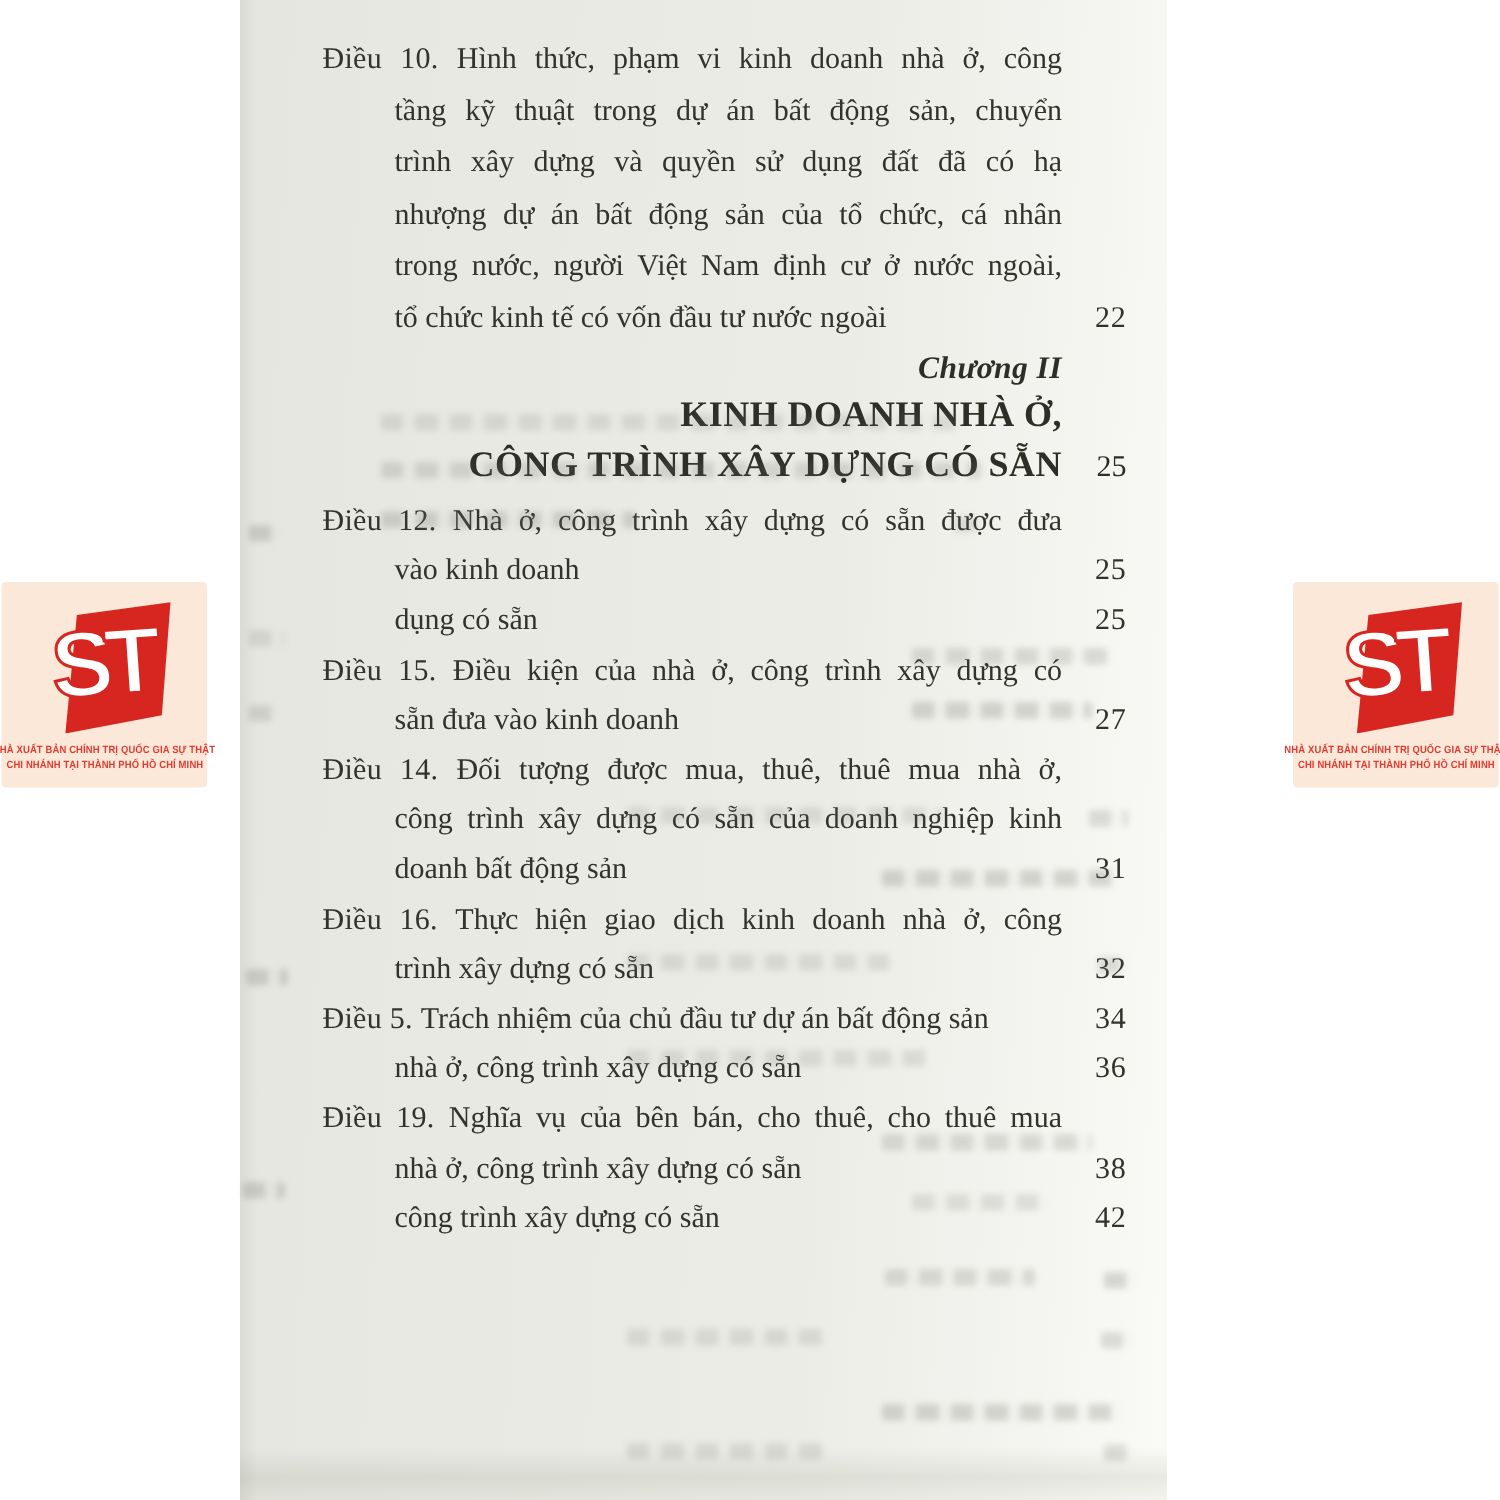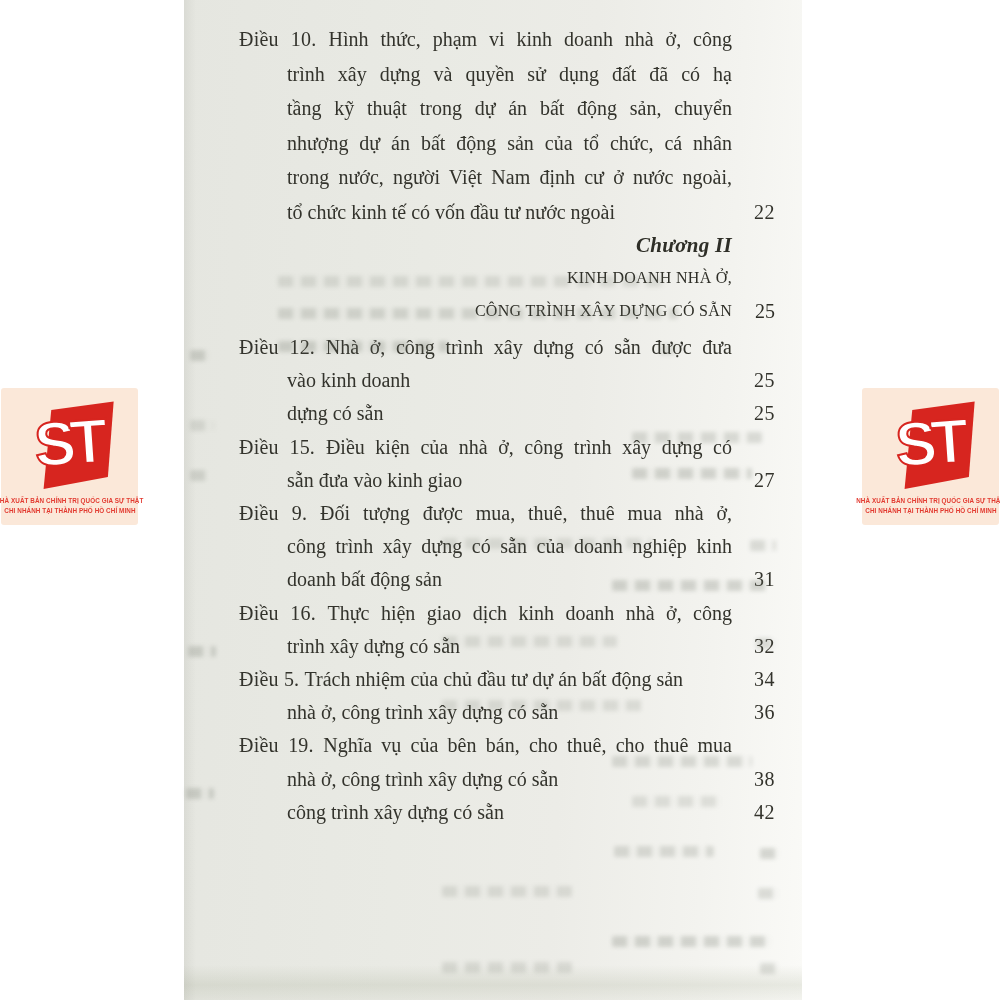--- a/index.html
+++ b/index.html
@@ -1,41 +1,41 @@
 <!DOCTYPE html>
 <html><head>
 <meta charset="utf-8">
 <style>
   html,body{margin:0;padding:0;}
   body{background:#ffffff;font-family:"Liberation Serif","DejaVu Serif",serif;}
   #stage{position:relative;width:1000px;height:1000px;background:#ffffff;overflow:hidden;}
 
   
   .photo{
-    position:absolute;left:184px;top:0;width:618px;height:1000px;
+    position:absolute;left:160px;top:0;width:618px;height:1000px;
     background:
       linear-gradient(180deg, rgba(120,130,95,0) 96.5%, rgba(120,130,95,.14) 98.5%, rgba(120,130,95,.05) 100%),
       linear-gradient(93deg,#e5e6e0 0%,#e9eae4 38%,#ecece7 62%,#f3f3ef 84%,#fafaf7 100%);
   }
   .photo::before{content:"";position:absolute;left:0;top:0;bottom:0;width:12px;
     background:linear-gradient(90deg,rgba(70,70,58,.07),rgba(70,70,58,0));}
 
   
   .toc{position:absolute;left:55px;top:22px;width:536px;color:#33332c;font-size:20px;}
   .line{position:relative;padding-right:43px;white-space:nowrap;}
   .toc-top .line{line-height:34.5px;}
   .toc-bottom .line{line-height:33.2px;}
   .line.fill{white-space:normal;text-align:justify;text-align-last:justify;}
   .line.cont{padding-left:48px;}
   .line .page{position:absolute;right:0;top:0;letter-spacing:.5px;}
   .lab{letter-spacing:.2px;}
 
   .chapter{position:relative;margin:0 0 4px;padding:0 43px 0 20px;text-align:right;color:#2e2e27;}
   .chapter .kicker{font-style:italic;font-weight:bold;font-size:21px;line-height:32px;letter-spacing:.3px;}
-  .chapter .t{font-weight:normal;font-size:16px;line-height:33px;letter-spacing:.3px;}
+  .chapter .t{font-weight:bold;font-size:24px;line-height:33px;letter-spacing:.3px;}
   .chapter .page{position:absolute;right:0;bottom:4px;font-weight:normal;font-size:20px;}
 
   
   .ghost{position:absolute;height:11px;border-radius:2px;filter:blur(2.3px);
     background:repeating-linear-gradient(90deg,rgba(106,112,100,.45) 0 15px,rgba(106,112,100,.04) 15px 23px);}
 
   
   .badge{position:absolute;top:388px;width:137px;height:137px;
     display:flex;flex-direction:column;align-items:center;border-radius:3px;}
   .badge.left{left:1px;}
@@ -58,49 +58,49 @@
 </head>
 <body>
 
 <div id="stage">
 
   <div class="photo">
     <div class="toc">
       <div class="toc-top" id="toc-top">
           <div class="toc-entry">
             <div class="line fill"><span><span class="lab">Điều 10. </span>Hình thức, phạm vi kinh doanh nhà ở, công</span></div>
+            <div class="line cont fill"><span>tầng kỹ thuật trong dự án bất động sản, chuyển</span></div>
             <div class="line cont fill"><span>trình xây dựng và quyền sử dụng đất đã có hạ</span></div>
-            <div class="line cont fill"><span>tầng kỹ thuật trong dự án bất động sản, chuyển</span></div>
             <div class="line cont fill"><span>nhượng dự án bất động sản của tổ chức, cá nhân</span></div>
             <div class="line cont fill"><span>trong nước, người Việt Nam định cư ở nước ngoài,</span></div>
             <div class="line cont"><span>tổ chức kinh tế có vốn đầu tư nước ngoài</span><span class="page">22</span></div>
           </div>
         </div>
 
       <div class="chapter">
         <div class="kicker">Chương II</div>
         <div class="t">KINH DOANH NHÀ Ở,</div>
         <div class="t">CÔNG TRÌNH XÂY DỰNG CÓ SẴN</div>
         <span class="page">25</span>
       </div>
 
       <div class="toc-bottom" id="toc-bottom">
           <div class="toc-entry">
             <div class="line fill"><span><span class="lab">Điều 12. </span>Nhà ở, công trình xây dựng có sẵn được đưa</span></div>
             <div class="line cont"><span>vào kinh doanh</span><span class="page">25</span></div>
           </div>
           <div class="toc-entry">
-            <div class="line cont"><span>dựng có sẵn</span><span class="page">25</span></div>
+            <div class="line cont"><span>dụng có sẵn</span><span class="page">25</span></div>
           </div>
           <div class="toc-entry">
             <div class="line fill"><span><span class="lab">Điều 15. </span>Điều kiện của nhà ở, công trình xây dựng có</span></div>
-            <div class="line cont"><span>sẵn đưa vào kinh giao</span><span class="page">27</span></div>
+            <div class="line cont"><span>sẵn đưa vào kinh doanh</span><span class="page">27</span></div>
           </div>
           <div class="toc-entry">
-            <div class="line fill"><span><span class="lab">Điều 9. </span>Đối tượng được mua, thuê, thuê mua nhà ở,</span></div>
+            <div class="line fill"><span><span class="lab">Điều 14. </span>Đối tượng được mua, thuê, thuê mua nhà ở,</span></div>
             <div class="line cont fill"><span>công trình xây dựng có sẵn của doanh nghiệp kinh</span></div>
             <div class="line cont"><span>doanh bất động sản</span><span class="page">31</span></div>
           </div>
           <div class="toc-entry">
             <div class="line fill"><span><span class="lab">Điều 16. </span>Thực hiện giao dịch kinh doanh nhà ở, công</span></div>
             <div class="line cont"><span>trình xây dựng có sẵn</span><span class="page">32</span></div>
           </div>
           <div class="toc-entry">
             <div class="line"><span><span class="lab">Điều 5. </span>Trách nhiệm của chủ đầu tư dự án bất động sản</span><span class="page">34</span></div>
           </div>

